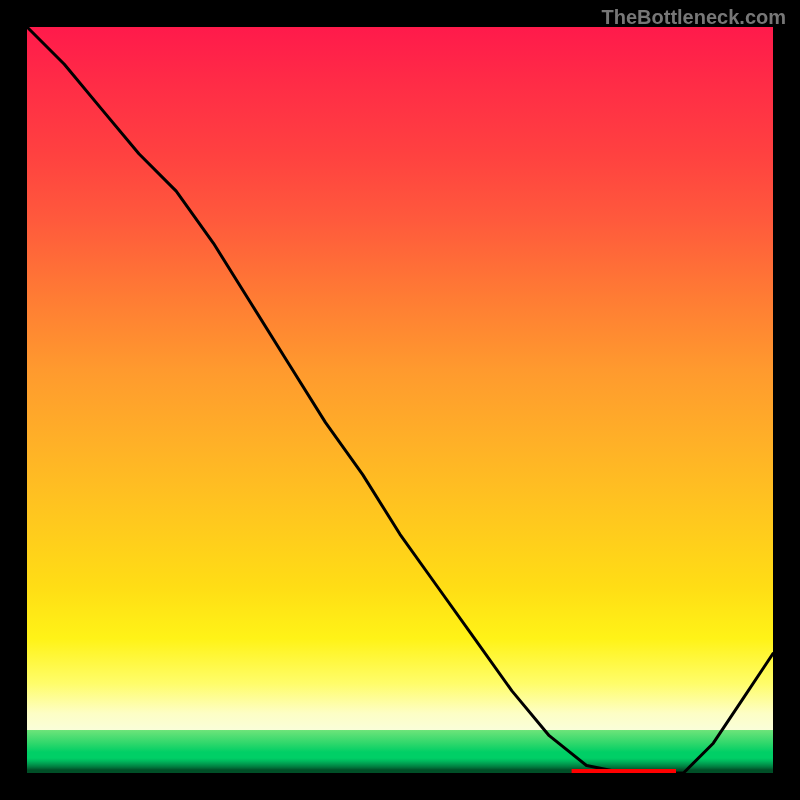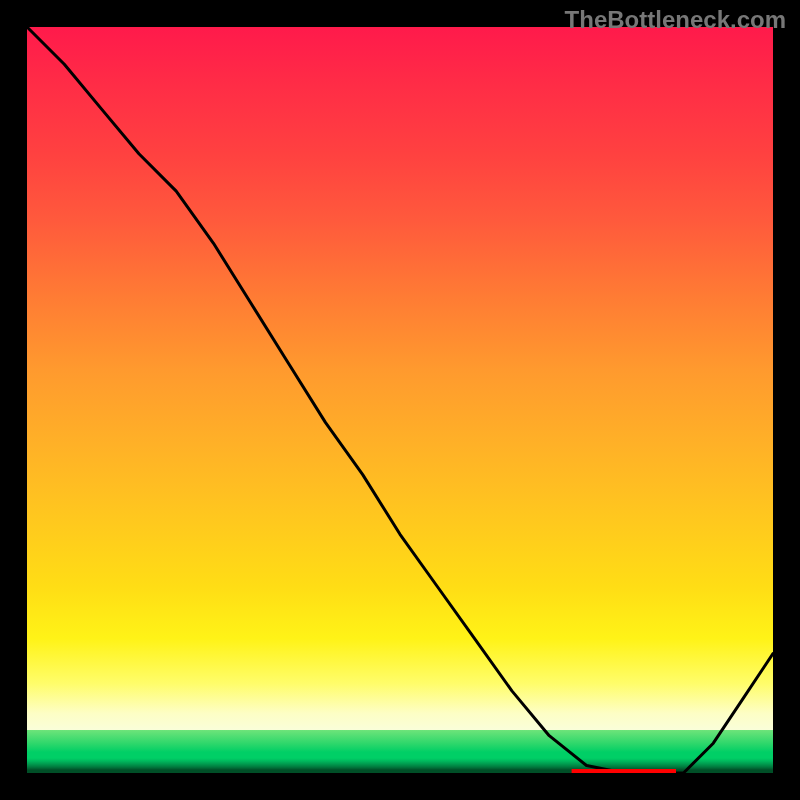--- a/index.html
+++ b/index.html
@@ -15,21 +15,21 @@
     position: relative;
     width: 800px;
     height: 800px;
     background: #000;
   }
   .watermark {
     position: absolute;
     top: 6px;
     right: 14px;
     color: #777;
-    font-size: 24px;
+    font-size: 20px;
     font-weight: bold;
     z-index: 4;
   }
   .chart-area {
     position: absolute;
     left: 27px;
     top: 27px;
     width: 746px;
     height: 746px;
     background: #000;

